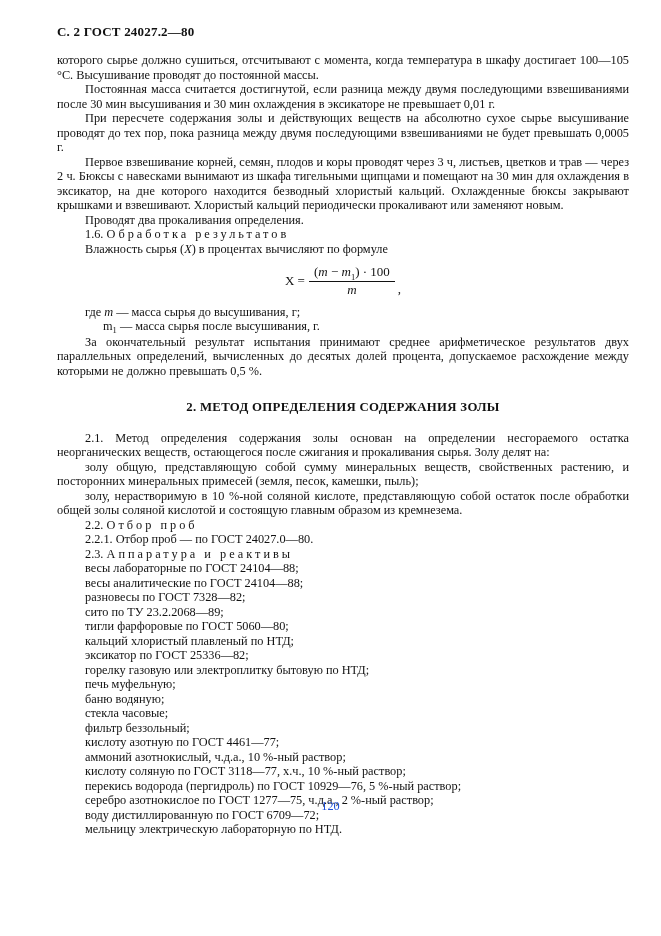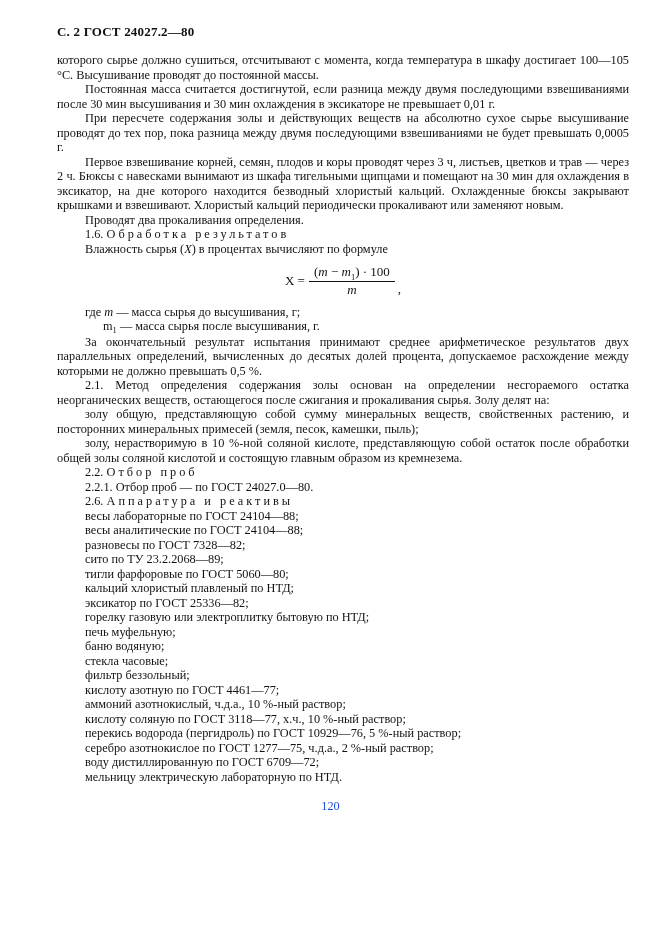--- a/index.html
+++ b/index.html
@@ -59,28 +59,29 @@
       <span class="flhs"><span>X</span><span> = </span></span><span class="frac"><span class="num"><span>(</span><span class="var">m</span><span> − </span><span class="var">m</span><sub>1</sub><span>) · 100</span></span><span class="den"><span class="var">m</span></span></span><span class="fcomma">,</span>
     </div>
 
     <div>
       <p class="where1"><span>где </span><span class="var">m</span><span> — масса сырья до высушивания, г;</span></p>
       <p class="where2"><span>m</span><sub>1</sub><span> — масса сырья после высушивания, г.</span></p>
     </div>
 
     <p class="ind">За окончательный результат испытания принимают среднее арифметическое результатов двух параллельных определений, вычисленных до десятых долей процента, допускаемое расхождение между которыми не должно превышать 0,5 %.</p>
 
+    <p class="h2">2. МЕТОД ОПРЕДЕЛЕНИЯ СОДЕРЖАНИЯ ЗОЛЫ</p>
 
     <p class="ind">2.1. Метод определения содержания золы основан на определении несгораемого остатка неорганических веществ, остающегося после сжигания и прокаливания сырья. Золу делят на:</p>
     <p class="ind">золу общую, представляющую собой сумму минеральных веществ, свойственных растению, и посторонних минеральных примесей (земля, песок, камешки, пыль);</p>
     <p class="ind">золу, нерастворимую в 10 %-ной соляной кислоте, представляющую собой остаток после обработки общей золы соляной кислотой и состоящую главным образом из кремнезема.</p>
 
     <p class="ind noj"><span>2.2.</span> <span class="sp">Отбор проб</span></p>
     <p class="ind noj">2.2.1. Отбор проб — по ГОСТ 24027.0—80.</p>
-    <p class="ind noj"><span>2.6.</span> <span class="sp">Аппаратура и реактивы</span></p>
+    <p class="ind noj"><span>2.3.</span> <span class="sp">Аппаратура и реактивы</span></p>
 
     <p class="ind noj">весы лабораторные по ГОСТ 24104—88;</p>
     <p class="ind noj">весы аналитические по ГОСТ 24104—88;</p>
     <p class="ind noj">разновесы по ГОСТ 7328—82;</p>
     <p class="ind noj">сито по ТУ 23.2.2068—89;</p>
     <p class="ind noj">тигли фарфоровые по ГОСТ 5060—80;</p>
     <p class="ind noj">кальций хлористый плавленый по НТД;</p>
     <p class="ind noj">эксикатор по ГОСТ 25336—82;</p>
     <p class="ind noj">горелку газовую или электроплитку бытовую по НТД;</p>
     <p class="ind noj">печь муфельную;</p>

